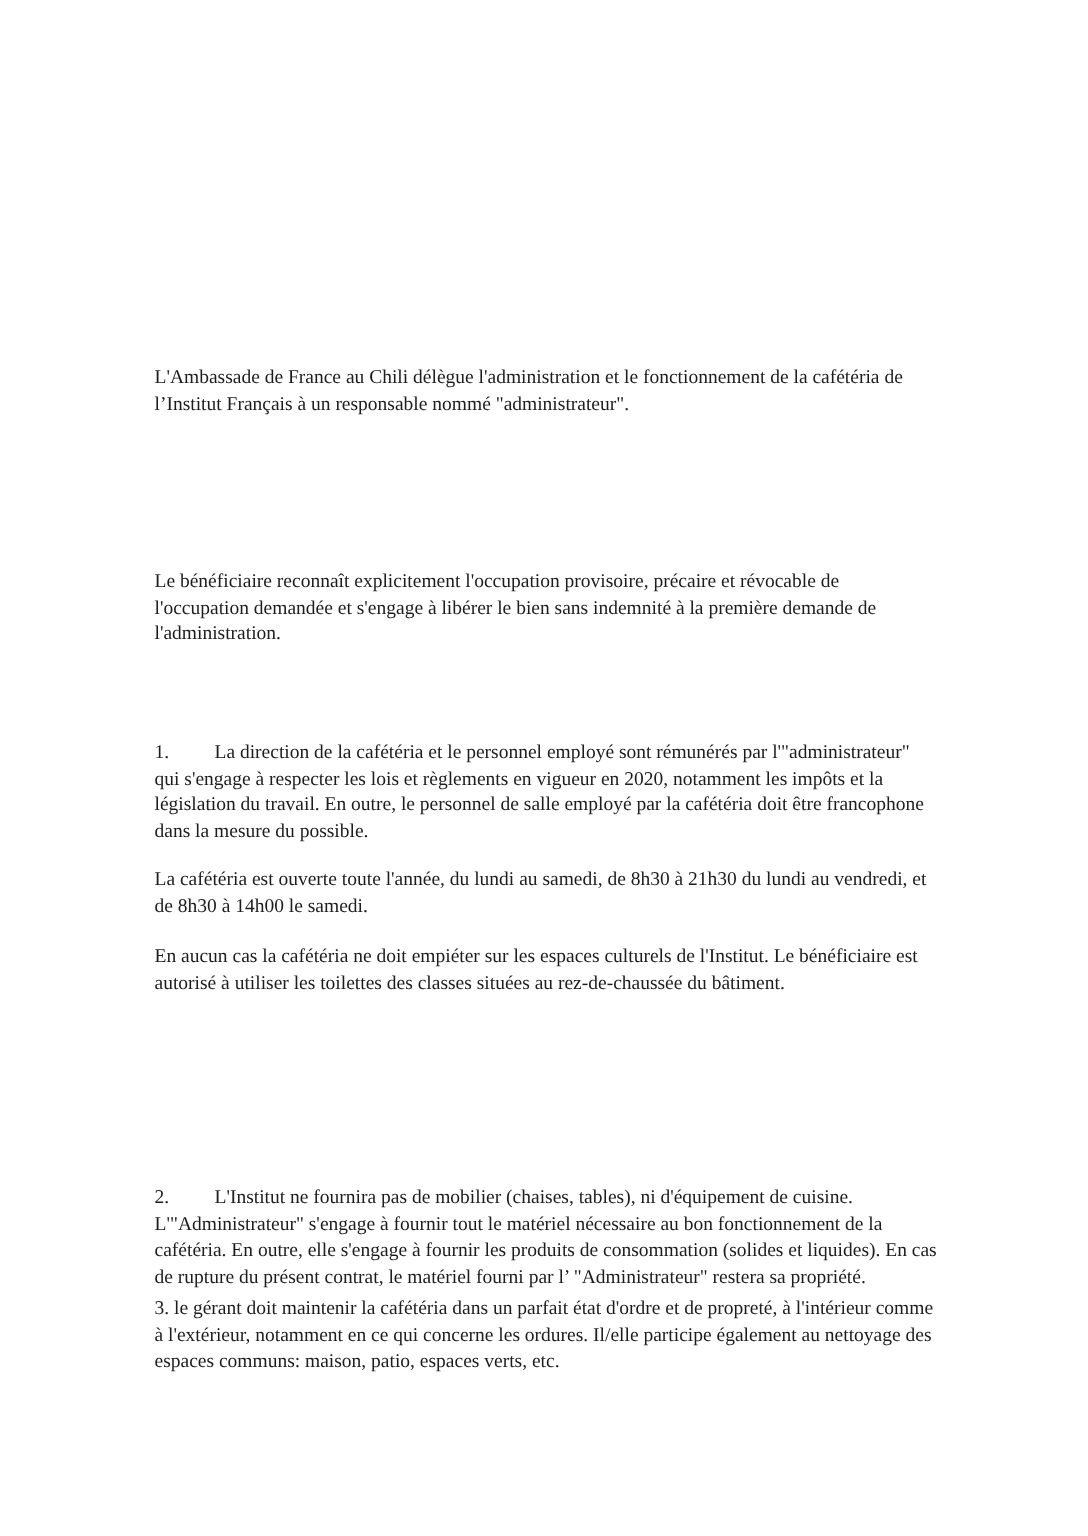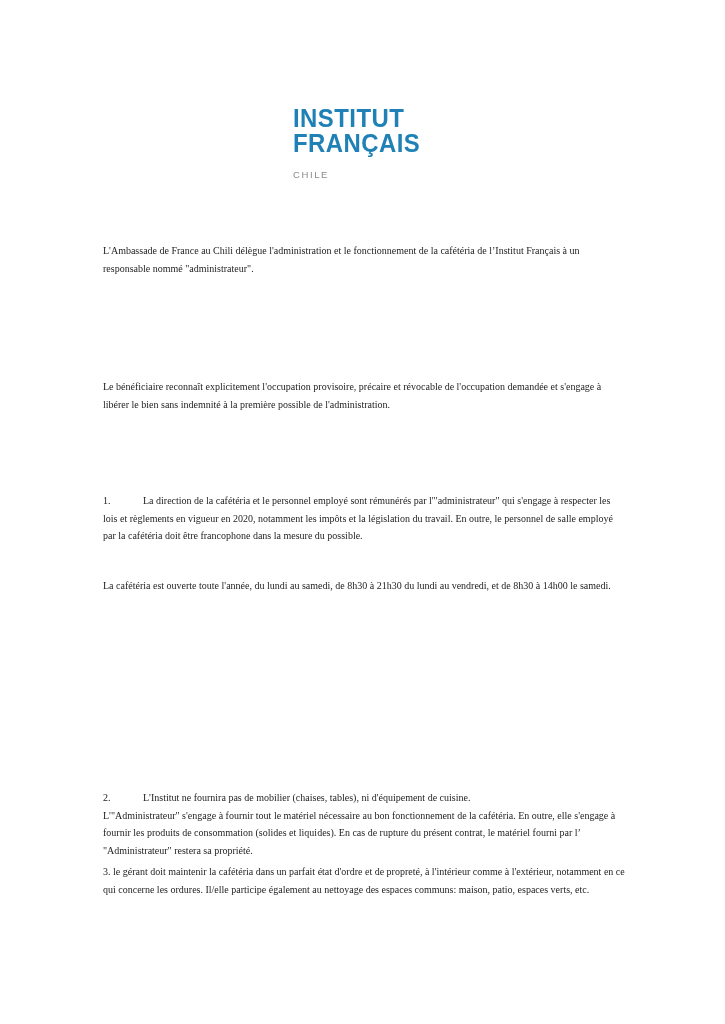--- a/index.html
+++ b/index.html
@@ -39,21 +39,21 @@
       letter-spacing: 1.6px;
       color: #8a8a8a;
       white-space: nowrap;
     }
     
     .doc {
       position: absolute;
       left: 103px;
       width: 522px;
       font-family: "Liberation Serif", serif;
-      font-size: 10px;
+      font-size: 13px;
       line-height: 17.6px;
       color: #1d1d1d;
       text-align: left;
     }
     .tabnum {
       display: inline-block;
       width: 40px;
     }
     #p-intro       { top: 242px; }
     #p-beneficiary { top: 378px; }
@@ -62,46 +62,40 @@
     #p-hours       { top: 577px; }
     #p-space       { top: 628px; }
     #p-item2       { top: 747px; margin-top: 42px; }
     #p-item3       { top: 863px; }
   </style>
 </head>
 <body>
 
 <div class="page">
 
-  <header class="logo">
-    <div class="logo-title">
-      <div>INSTITUT</div>
-      <div>FRANÇAIS</div>
-    </div>
-    <div class="logo-country">CHILE</div>
-  </header>
 
   <div class="doc" id="p-intro">
     <div>L'Ambassade de France au Chili délègue l'administration et le fonctionnement de la cafétéria de l’Institut Français à un responsable nommé "administrateur".</div>
   </div>
 
   <div class="doc" id="p-beneficiary">
-    <div>Le bénéficiaire reconnaît explicitement l'occupation provisoire, précaire et révocable de l'occupation demandée et s'engage à libérer le bien sans indemnité à la première possible de l'administration.</div>
+    <div>Le bénéficiaire reconnaît explicitement l'occupation provisoire, précaire et révocable de l'occupation demandée et s'engage à libérer le bien sans indemnité à la première demande de l'administration.</div>
   </div>
 
 
   <div class="doc" id="p-item1">
     <span class="tabnum">1.</span><span>La direction de la cafétéria et le personnel employé sont rémunérés par l'"administrateur" qui s'engage à respecter les lois et règlements en vigueur en 2020, notamment les impôts et la législation du travail. En outre, le personnel de salle employé par la cafétéria doit être francophone dans la mesure du possible.</span>
   </div>
 
   <div class="doc" id="p-hours">
     <div>La cafétéria est ouverte toute l'année, du lundi au samedi, de 8h30 à 21h30 du lundi au vendredi, et de 8h30 à 14h00 le samedi.</div>
   </div>
 
   <div class="doc" id="p-space">
+    <div>En aucun cas la cafétéria ne doit empiéter sur les espaces culturels de l'Institut. Le bénéficiaire est autorisé à utiliser les toilettes des classes situées au rez-de-chaussée du bâtiment.</div>
   </div>
 
   <div class="doc" id="p-item2">
     <div><span class="tabnum">2.</span><span>L'Institut ne fournira pas de mobilier (chaises, tables), ni d'équipement de cuisine.</span></div>
     <div>L'"Administrateur" s'engage à fournir tout le matériel nécessaire au bon fonctionnement de la cafétéria. En outre, elle s'engage à fournir les produits de consommation (solides et liquides). En cas de rupture du présent contrat, le matériel fourni par l’ "Administrateur" restera sa propriété.</div>
   </div>
 
   <div class="doc" id="p-item3">
     <div>3. le gérant doit maintenir la cafétéria dans un parfait état d'ordre et de propreté, à l'intérieur comme à l'extérieur, notamment en ce qui concerne les ordures. Il/elle participe également au nettoyage des espaces communs: maison, patio, espaces verts, etc.</div>
   </div>

